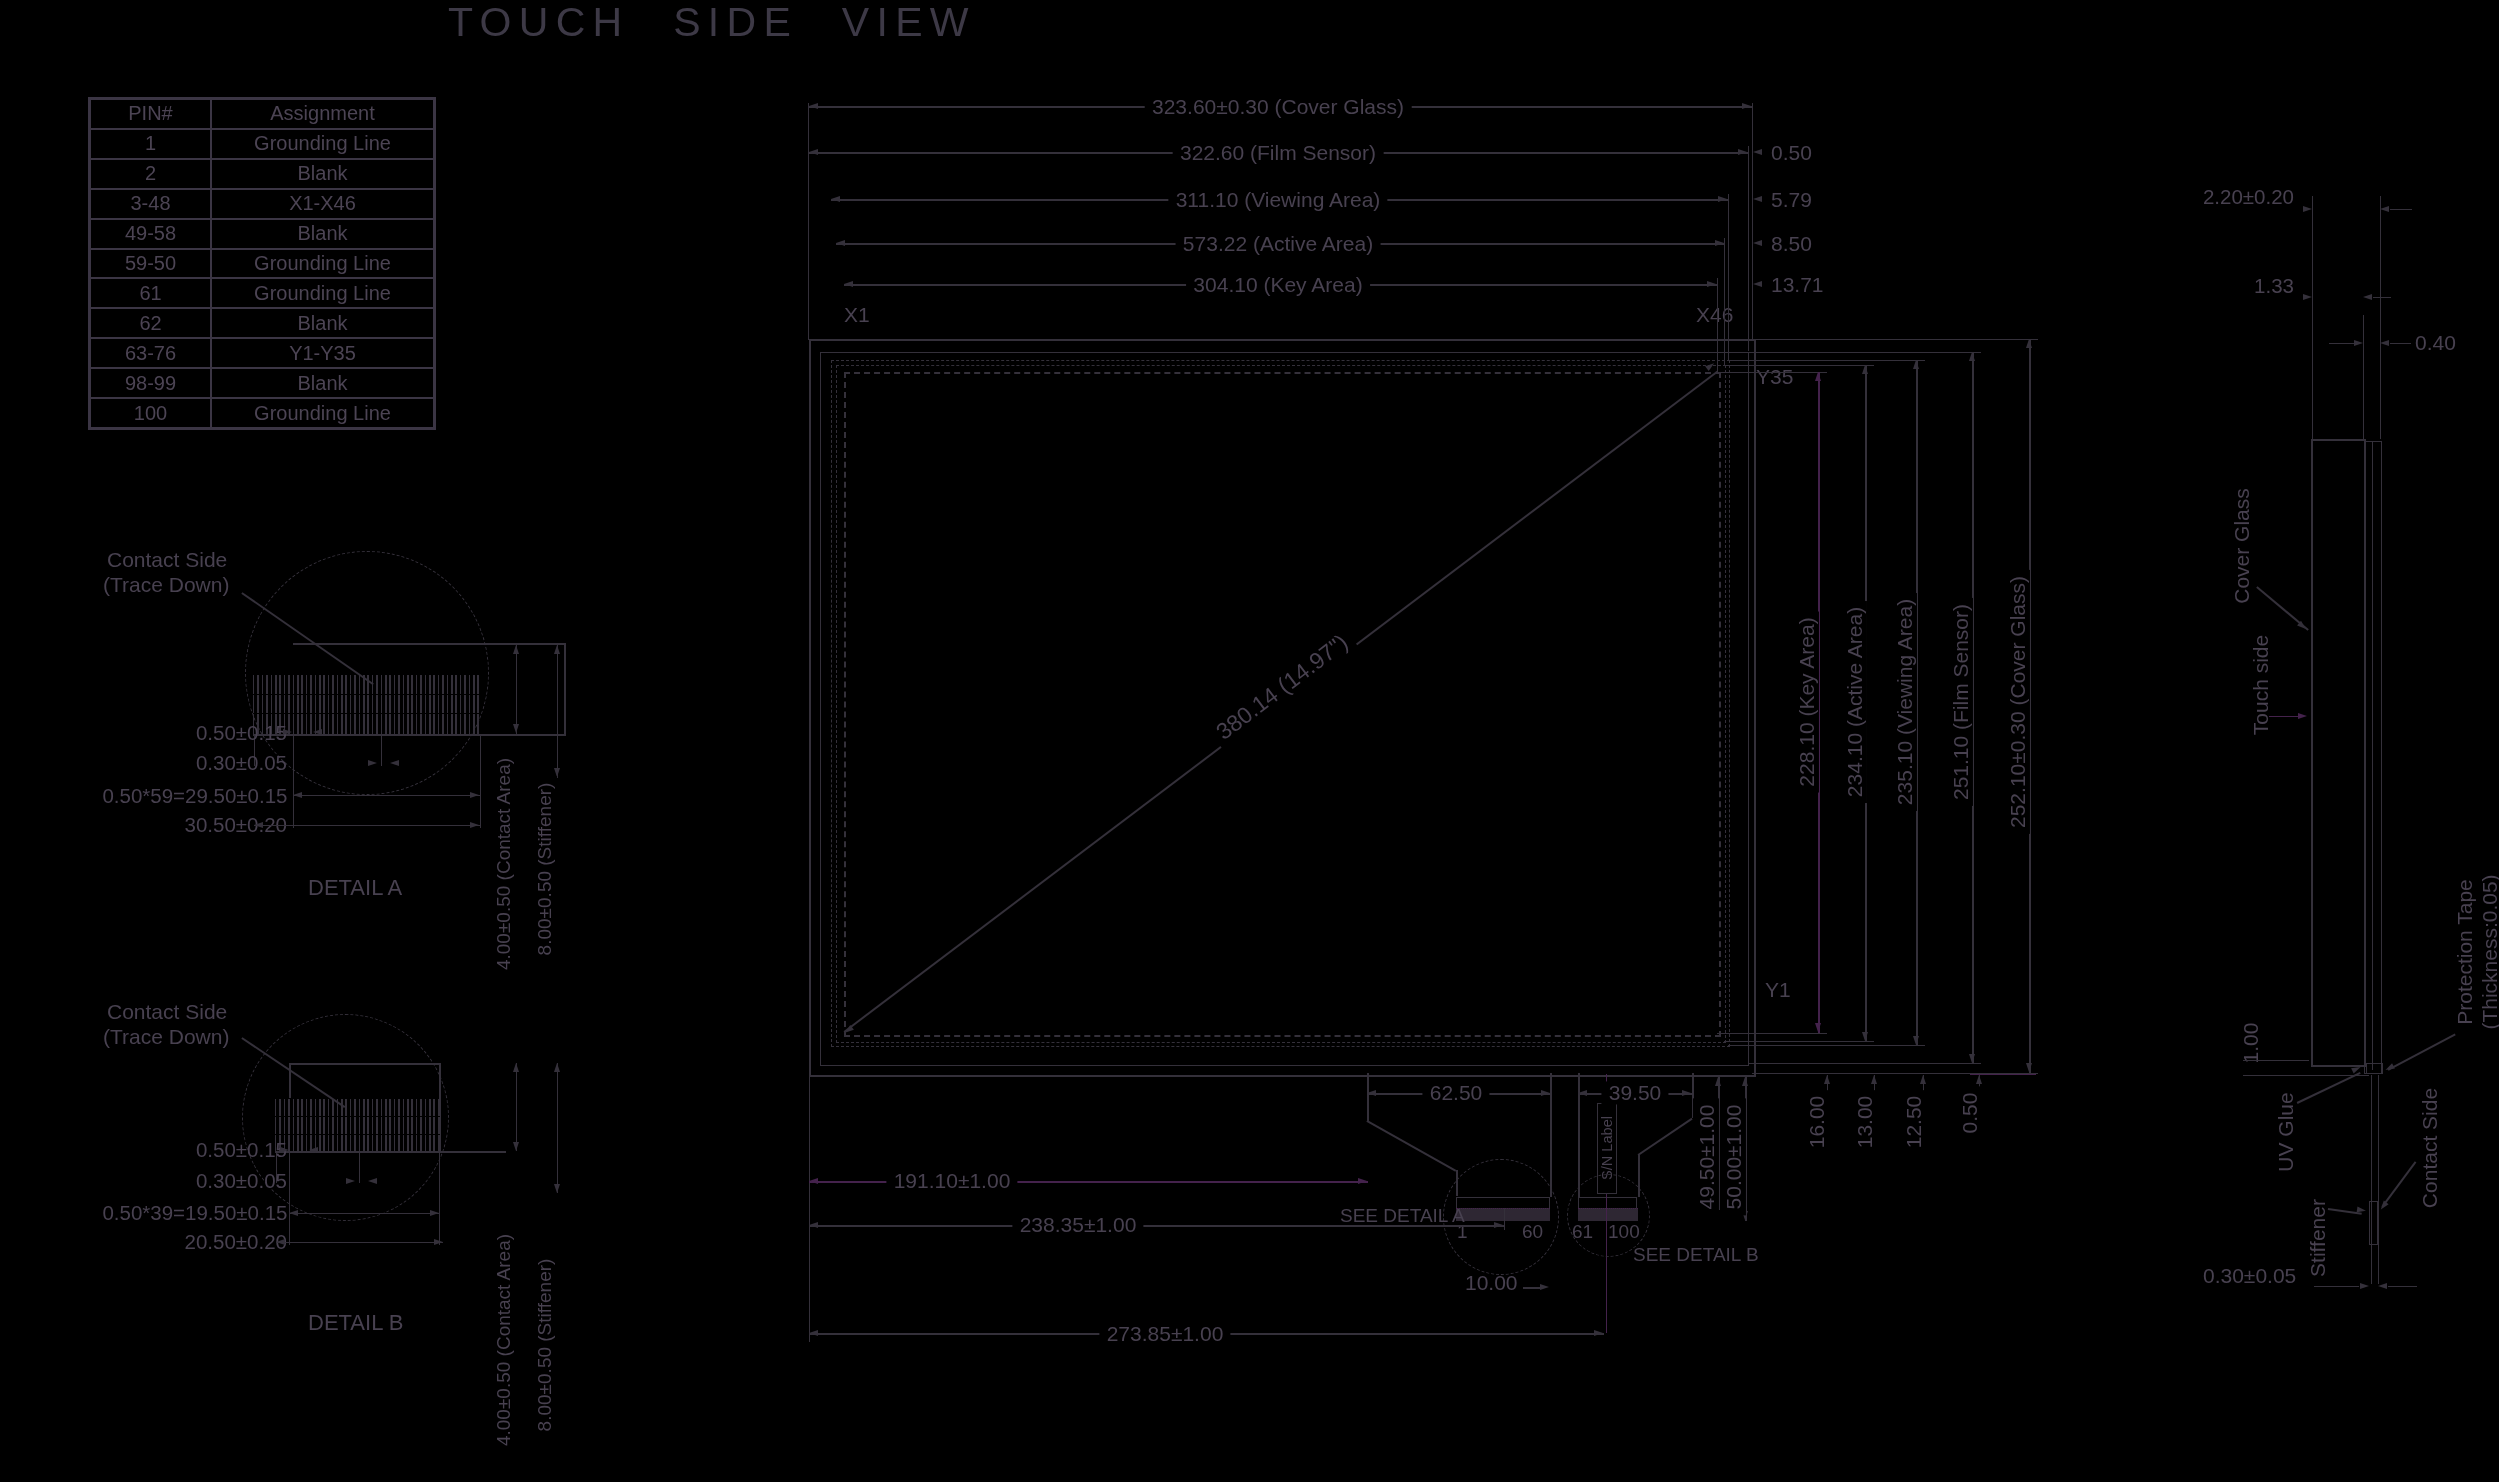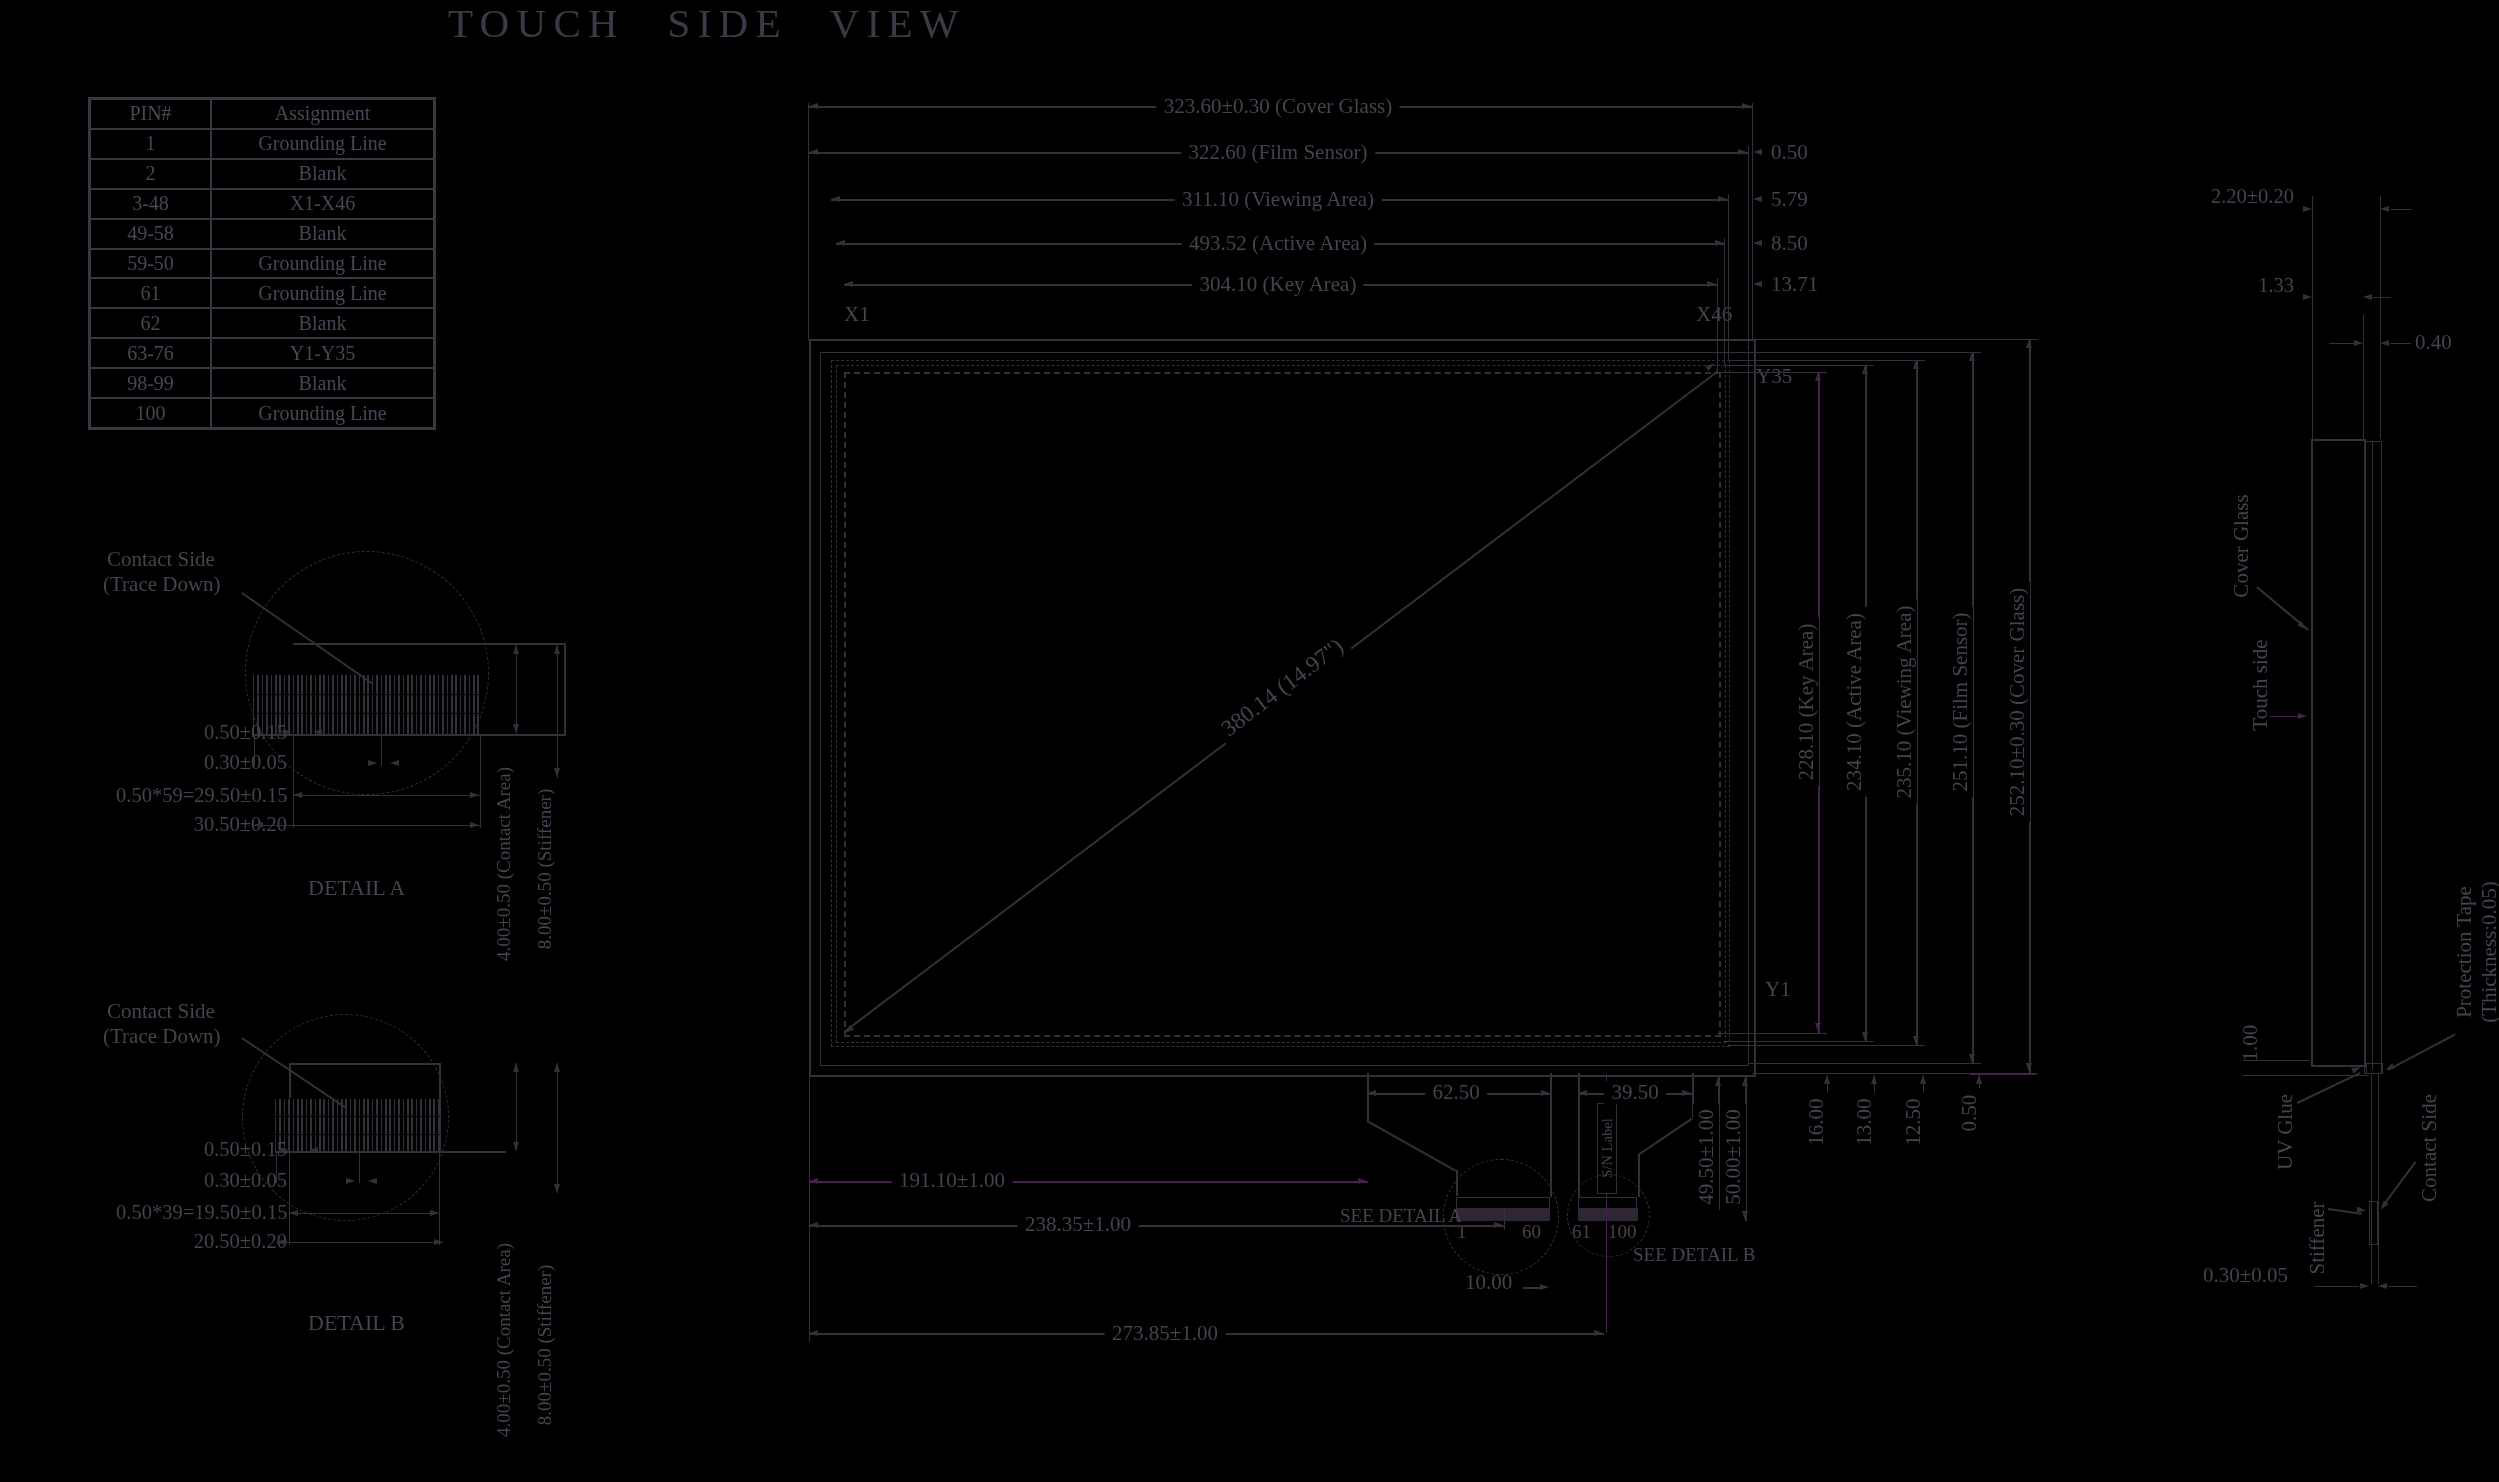--- a/index.html
+++ b/index.html
@@ -2,21 +2,21 @@
 <html style="font-size:11.7px"><head>
 <meta charset="utf-8">
 <style>
   :root{
     --lc:#34303a;   
     --pc:#44224c;   
     --tc:#484150;   
   }
   html,body{margin:0;padding:0;background:#000;}
   #canvas{position:relative;width:2500px;height:1482px;background:#000;overflow:hidden;
-          font-family:Liberation Serif, serif;color:var(--tc);}
+          font-family:Liberation Sans, sans-serif;color:var(--tc);}
   .h{position:absolute;height:1.5px;background:var(--lc);}
   .v{position:absolute;width:1.5px;background:var(--lc);}
   .h1{height:0.7px}.v1{width:0.7px}
   .pp{background:var(--pc);}
   .rl{position:absolute;height:1.5px;background:var(--lc);transform-origin:0 50%;}
   .box{position:absolute;border:2.2px solid var(--lc);background:transparent;}
   .box2{position:absolute;border:1.5px solid var(--lc);}
   .dash2{position:absolute;border:1.5px dashed var(--lc);}
   .dash3{position:absolute;border:2.2px dashed var(--lc);}
   .cir{position:absolute;border:1.5px dashed var(--lc);border-radius:50%;}
@@ -107,21 +107,21 @@
   <div class="tc" style="left:1278px;top:153px">322.60 (Film Sensor)</div>
 
   <div class="h" style="left:831px;top:199px;width:897px"></div>
   <div class="aw" style="left:831px;top:196px"></div>
   <div class="ae" style="left:1718px;top:196px"></div>
   <div class="tc" style="left:1278px;top:200px">311.10 (Viewing Area)</div>
 
   <div class="h" style="left:836px;top:243px;width:888px"></div>
   <div class="aw" style="left:836px;top:240px"></div>
   <div class="ae" style="left:1715px;top:240px"></div>
-  <div class="tc" style="left:1278px;top:244px">493.52 (Active Area)</div>
+  <div class="tc" style="left:1278px;top:244px">573.22 (Active Area)</div>
 
   <div class="h" style="left:844px;top:284px;width:873px"></div>
   <div class="aw" style="left:844px;top:281px"></div>
   <div class="ae" style="left:1707px;top:281px"></div>
   <div class="tc" style="left:1278px;top:285px">304.10 (Key Area)</div>
 
   <div class="aw" style="left:1753px;top:149px"></div>
   <div class="t" style="left:1771px;top:141px">0.50</div>
   <div class="aw" style="left:1753px;top:196px"></div>
   <div class="t" style="left:1771px;top:188px">5.79</div>

